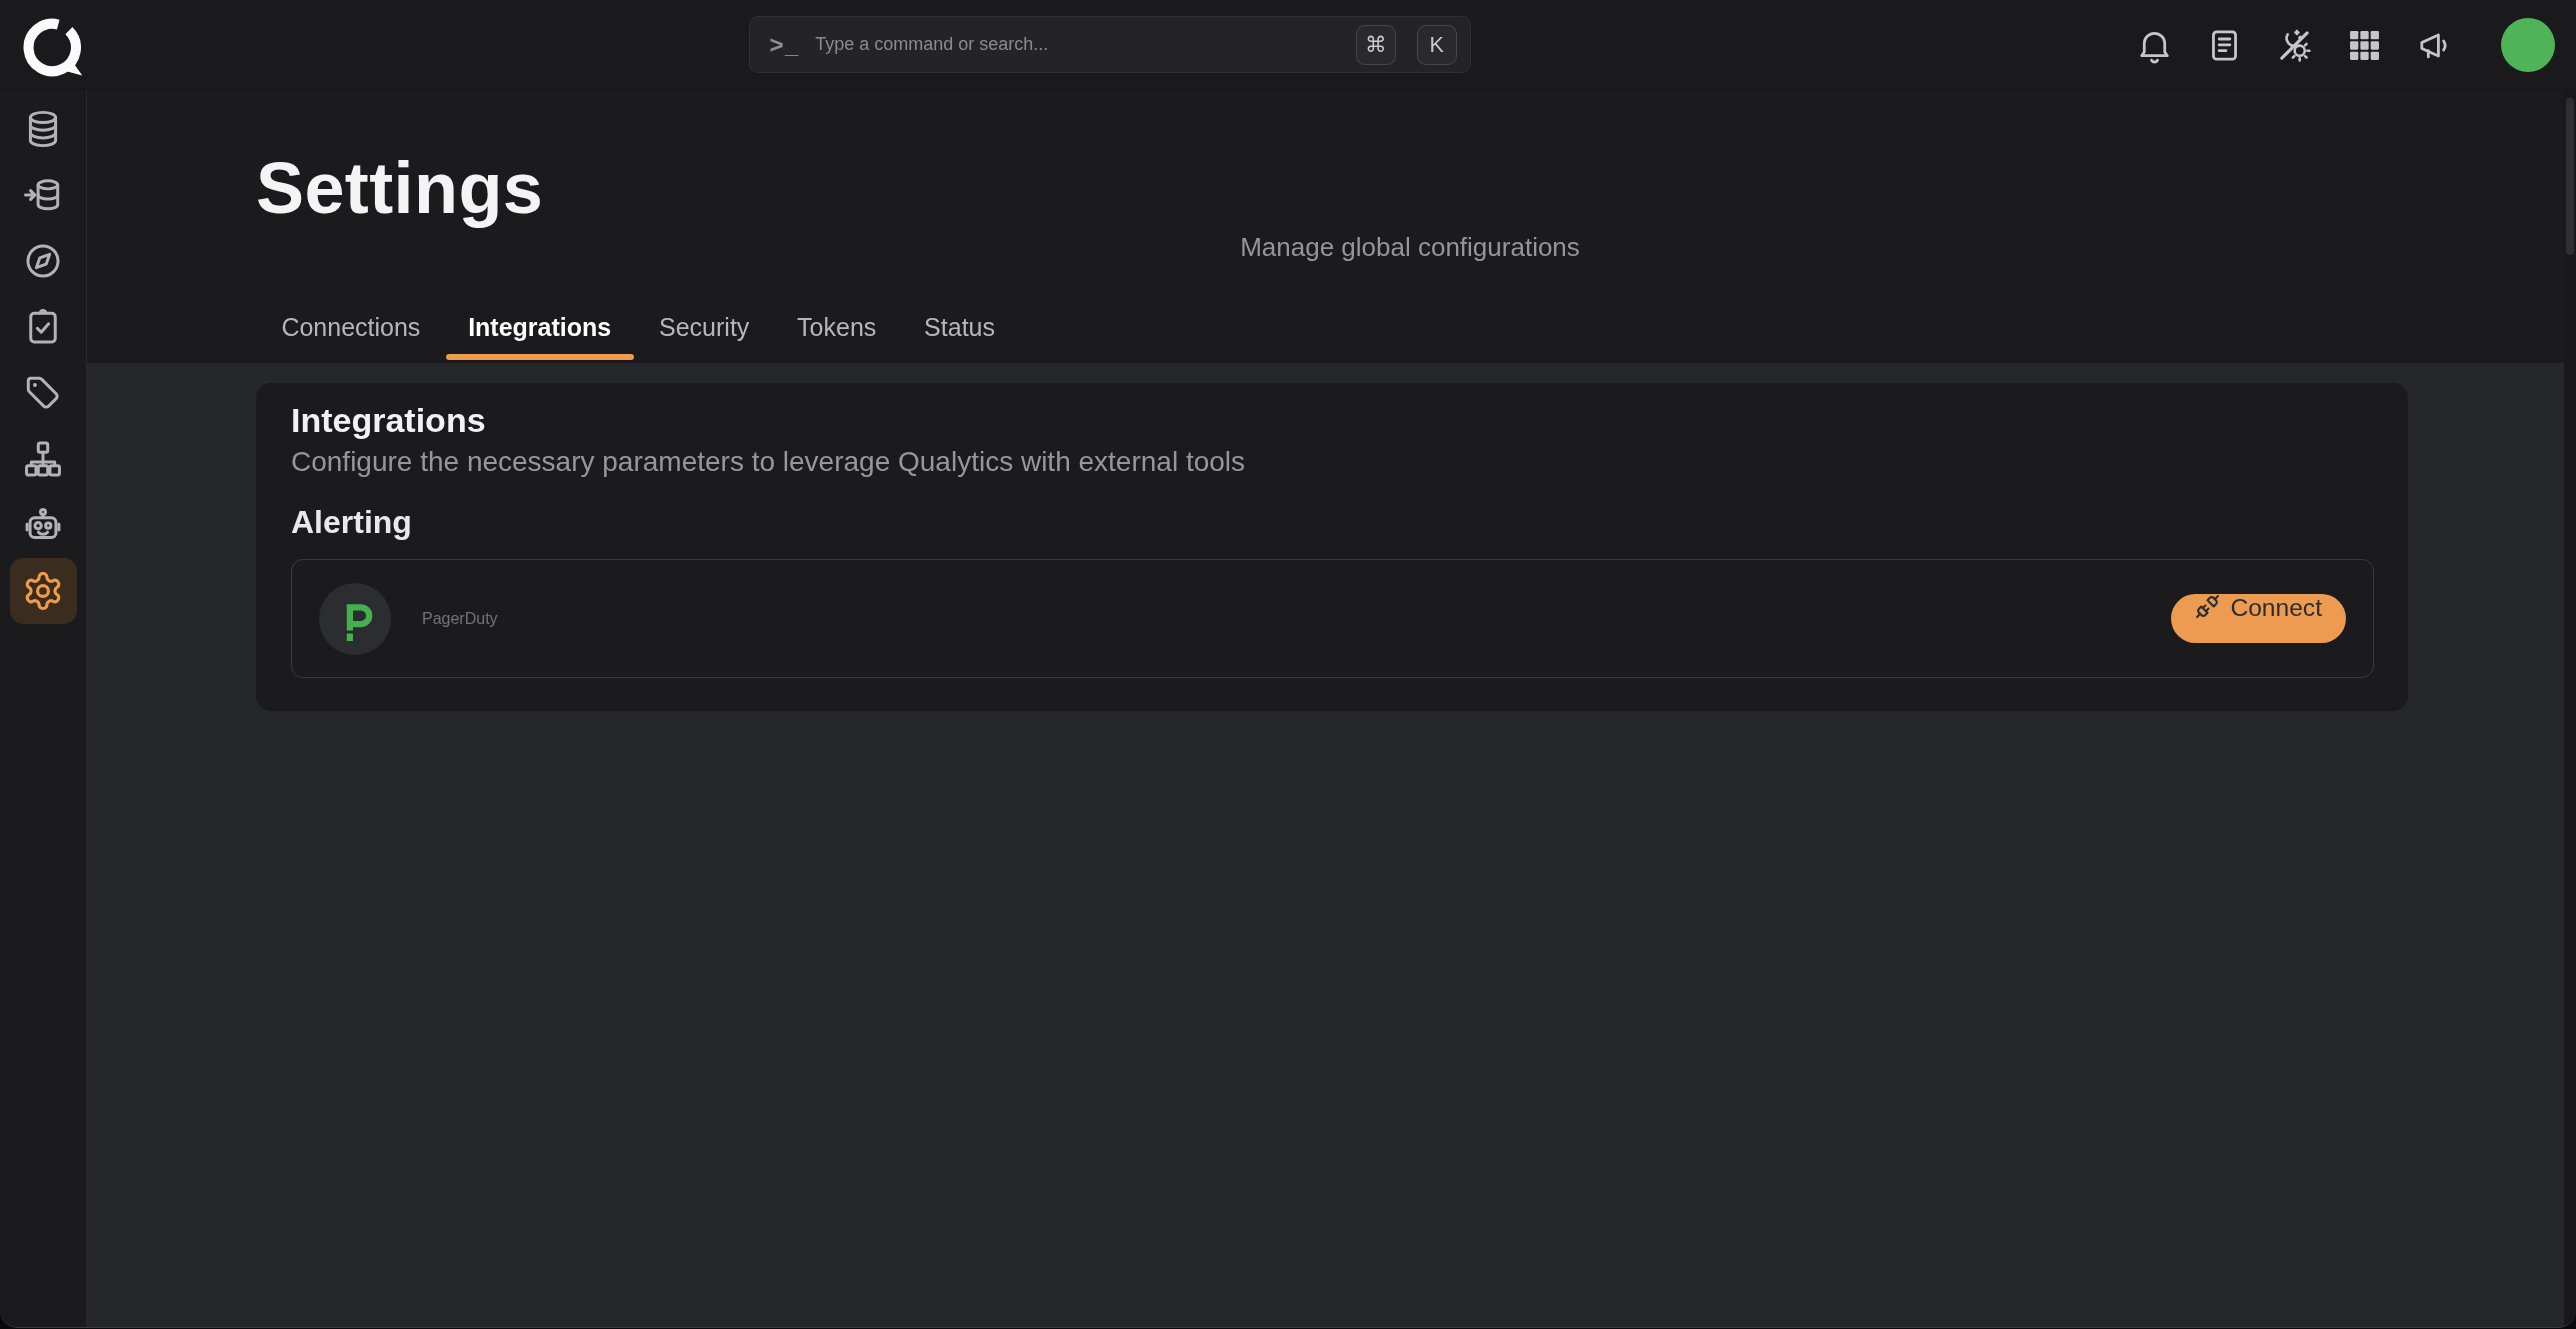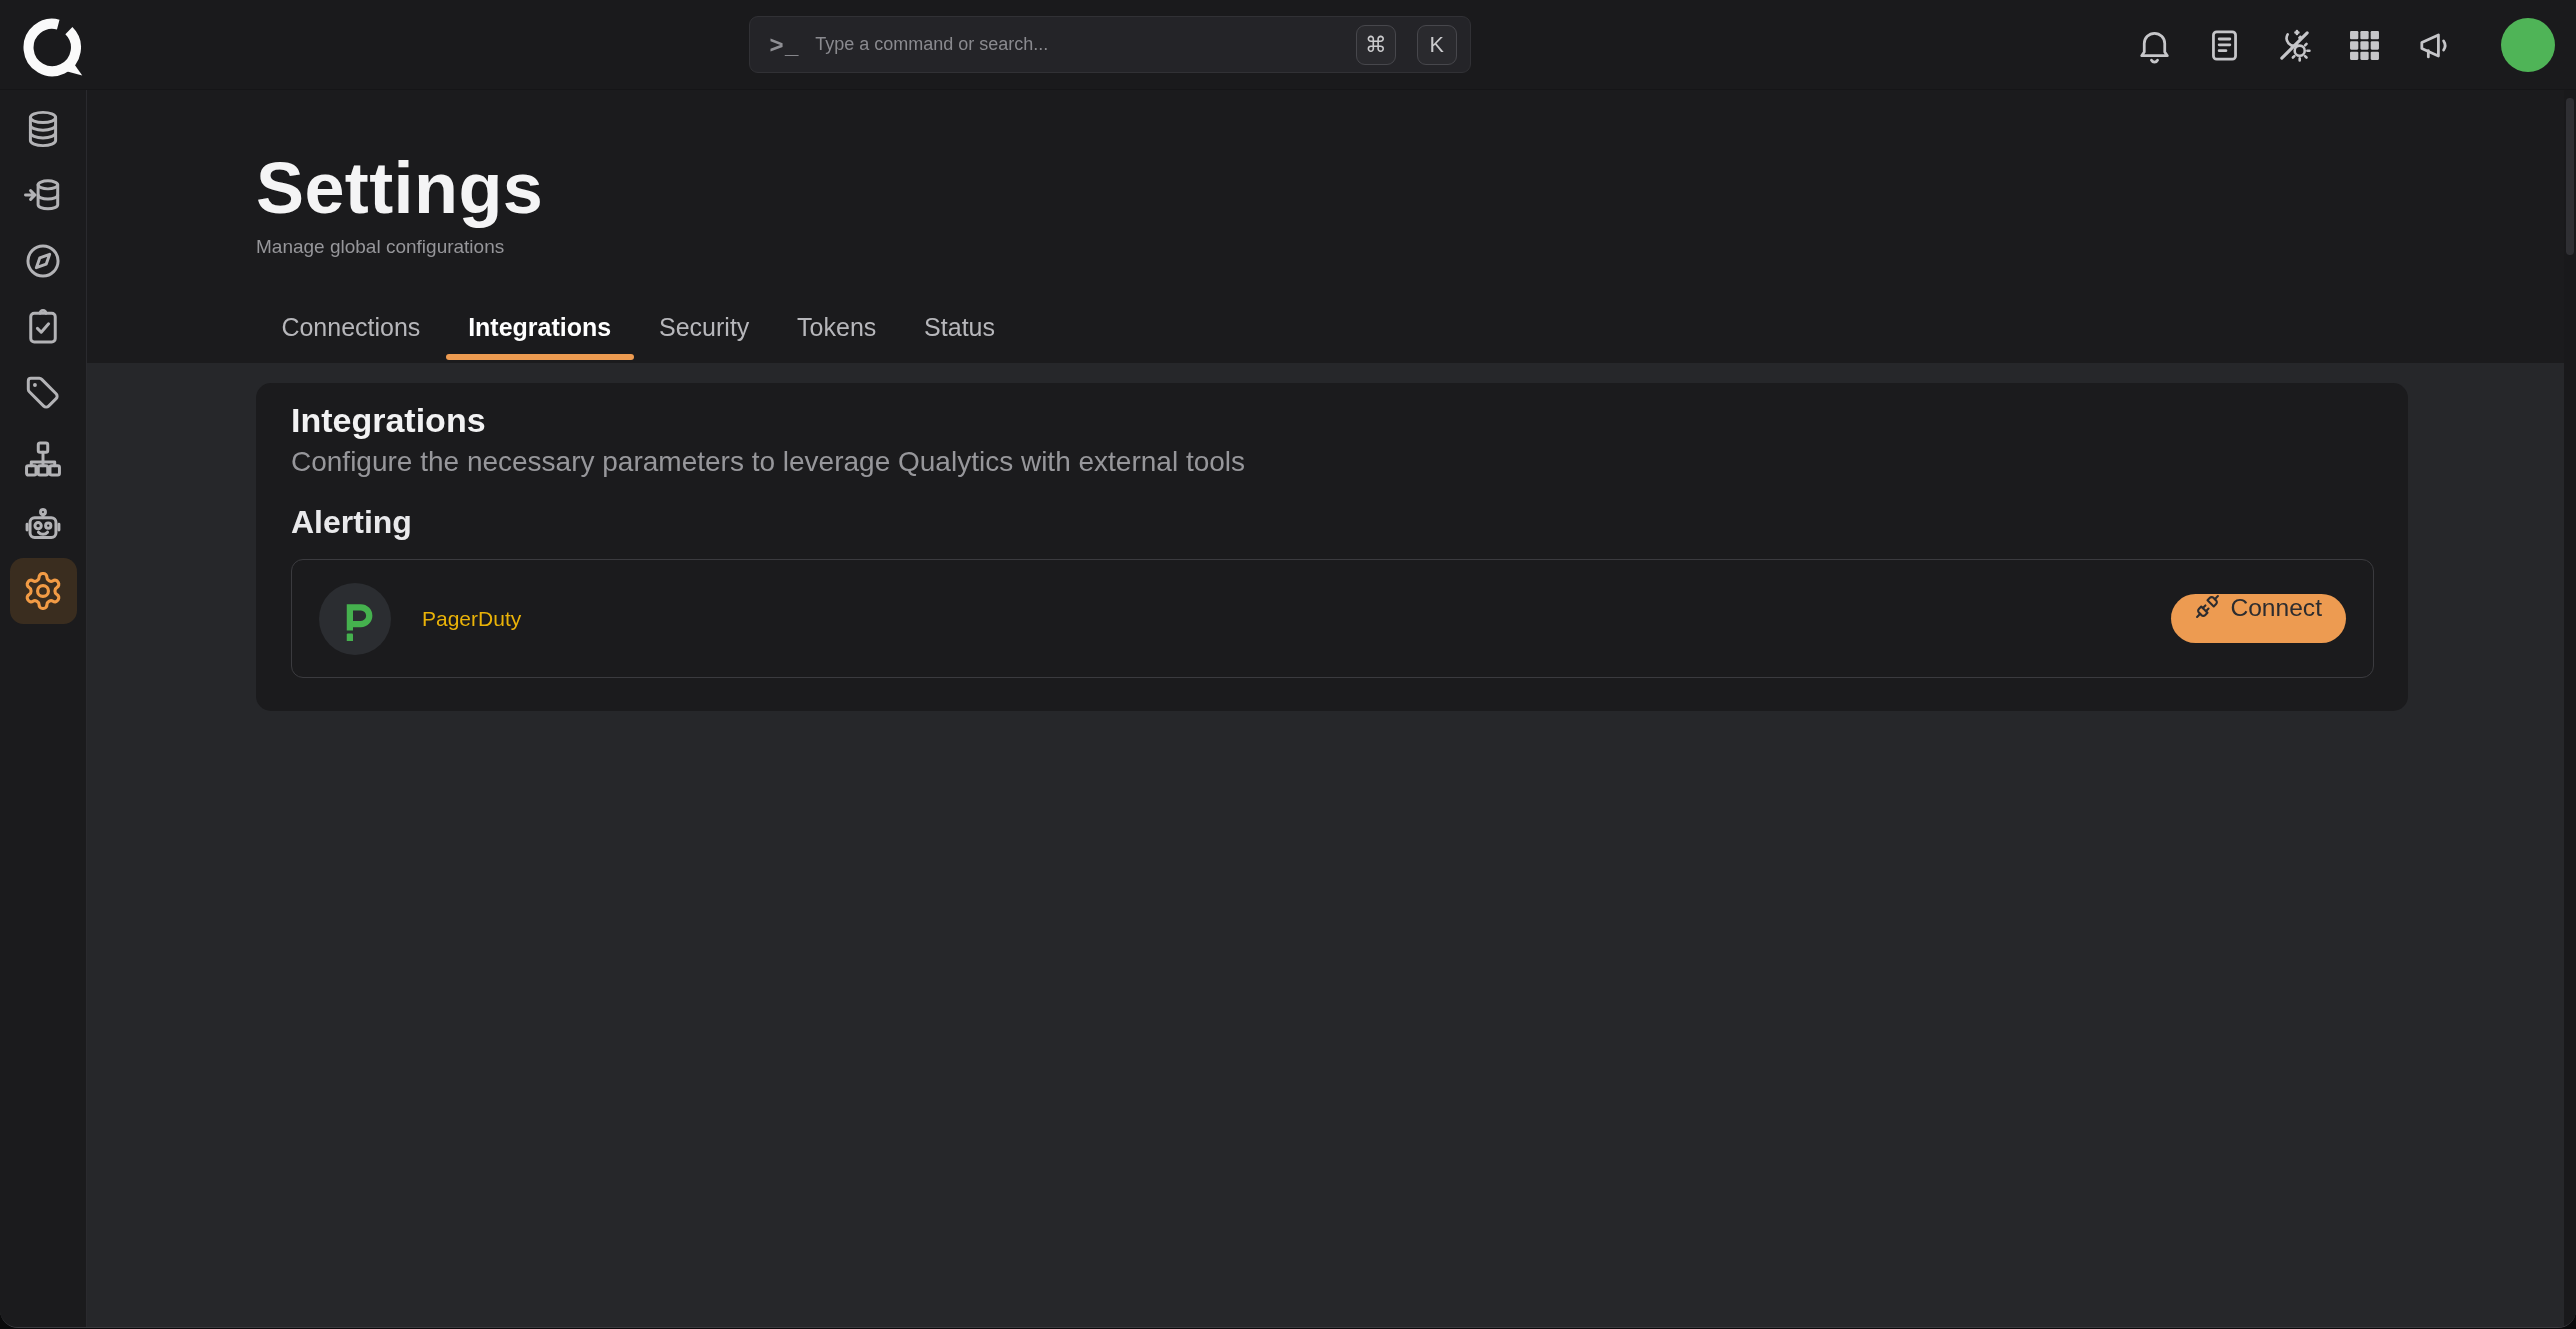--- a/index.html
+++ b/index.html
@@ -57,21 +57,21 @@
   }
   .side-btn svg { width:42px; height:42px; }
   .side-btn.active { background:#3A2D1F; color:#F29B45; }
   .main { flex:1; min-width:0; display:flex; flex-direction:column; }
   
   .hero {
     height:273px; flex:0 0 273px; background:#1B1B1D;
     display:flex; flex-direction:column; padding:57px 0 1.5px 169px;
   }
   .hero h1 { margin:0; font-size:72px; line-height:82px; font-weight:700; color:#F4F4F5; letter-spacing:0.4px; }
-  .hero .subtitle { margin:3px 0 0; font-size:19px; line-height:30px; color:#96969A; }
+  .hero .subtitle { margin:3px 0 0; font-size:26px; line-height:30px; color:#96969A;text-align:center; }
   .tabs { margin-top:auto; margin-left:3px; display:flex; gap:3px; align-items:flex-end; }
   .tab {
     position:relative; background:none; border:none; cursor:pointer; font-family:inherit;
     font-size:25px; color:#B7B7BB; padding:0 22.4px 19.4px; 
   }
   .tab.active { color:#FFFFFF; font-weight:600; }
   .tab .underline { position:absolute; left:0; right:0; bottom:1.5px; height:6px; border-radius:3px; background:#ED9B51; }
   
   .content { flex:1; background:#26272A; padding:20px 0 0 169px; position:relative; }
   .card {
@@ -81,21 +81,21 @@
   .card h2 { margin:0; font-size:34px; line-height:43px; font-weight:600; color:#F2F2F3; }
   .card .card-sub { margin:4.5px 0 0; font-size:28px; line-height:30px; color:#97979B; }
   .card h3 { margin:27px 0 0; font-size:32px; line-height:36px; font-weight:600; color:#E9E9EB; }
   .integration-row {
     margin-top:19.4px; height:119px; border:1.5px solid #3B3B3F; border-radius:12px;
     display:flex; align-items:center; justify-content:space-between; padding:0 27px;
   }
   .row-left { display:flex; align-items:center; gap:31px; }
   .pd-circle { width:72px; height:72px; border-radius:50%; background:#2B2D31; display:flex; align-items:center; justify-content:center; }
   .pd-circle svg { width:45px; height:45px; }
-  .pd-name { font-size:21px; font-weight:500; color:#eab308; }
+  .pd-name { font-size:16px; font-weight:500; color:#737373; }
   .connect-btn {
     height:49px; padding:0 24px; border:none; border-radius:25px; background:#ED9B51;
     display:flex; gap:10.4px; cursor:pointer;
     font-family:inherit; font-size:24.6px; font-weight:500; color:#2C2C2F;
   }
   .connect-btn svg { width:25px; height:25px; }
   
   .scrollbar { width:12px; flex:0 0 12px; background:#19191B; position:relative; }
   .scroll-thumb { position:absolute; top:7.5px; left:2.2px; width:7.5px; height:157px; border-radius:3.7px; background:#2F2F33; }
   svg { display:block; }

